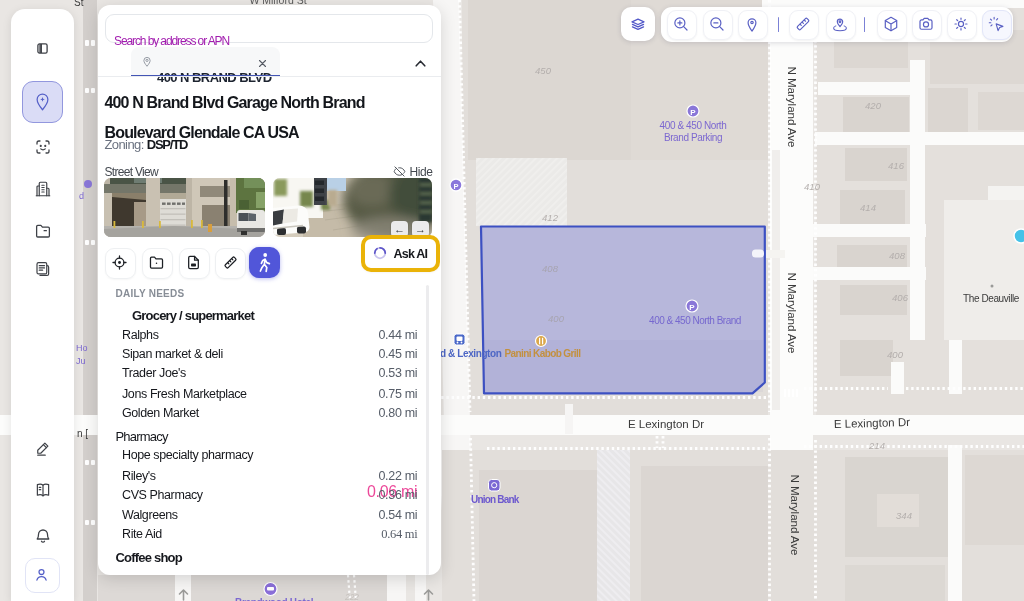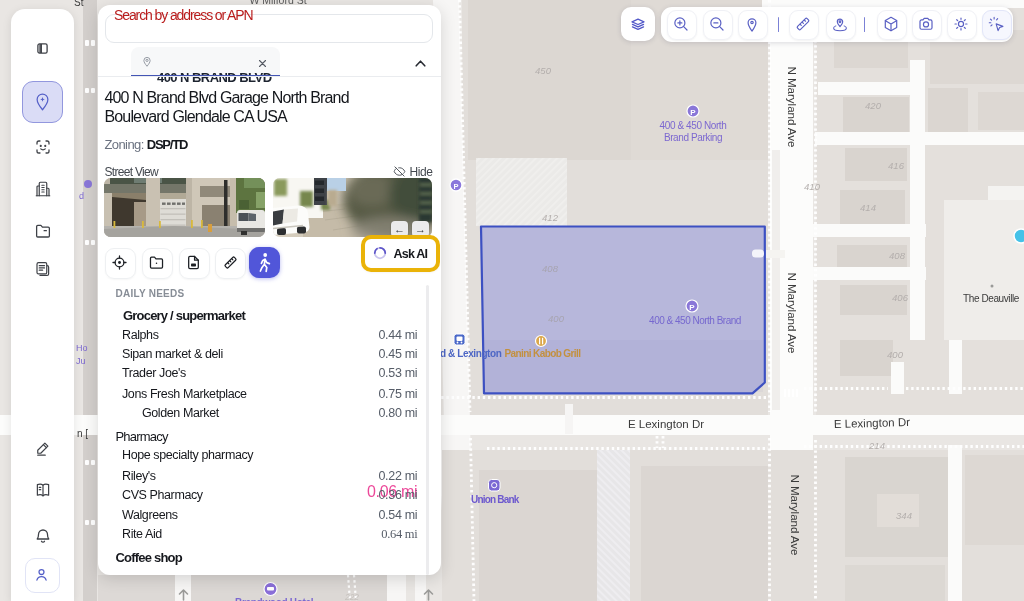--- a/index.html
+++ b/index.html
@@ -406,21 +406,21 @@
       <circle cx="12" cy="8.5" r="3.5"></circle>
       <path d="M5.5 20c.8-3.2 3.4-5 6.5-5s5.7 1.8 6.5 5"></path>
     </svg>
   </div>
 </div>
 
 <div class="abs" style="left:98px;top:5px;width:343px;height:570px;background:#fff;border-radius:12px;box-shadow:0 4px 16px rgba(0,0,0,0.14);color:#16181d;">
 
   <div class="abs" style="left:6.5px;top:9px;width:326px;height:27px;border:1px solid #e4e7eb;border-radius:9px;"></div>
 
-  <div class="abs" style="left:16px;top:2px;font-size:14px;letter-spacing:-1.1px;color:#b91c1c;">Search by address or APN</div>
+  <div class="abs" style="left:16px;top:29px;font-size:12px;letter-spacing:-1.1px;color:#a21caf;">Search by address or APN</div>
 
   <div class="abs" style="left:33px;top:42px;width:149px;height:28px;background:#f7f8f9;border-radius:8px 8px 0 0;"></div>
 
   <svg class="abs" style="left:44px;top:51px" width="10" height="11" viewBox="0 0 20 22" fill="none" stroke="#8b919b" stroke-width="1.8" stroke-linejoin="round">
     <path d="M10 20.5C5.8 15.5 3.8 12 3.8 9a6.2 6.2 0 1 1 12.4 0c0 3-2 6.5-6.2 11.5z"></path>
     <circle cx="10" cy="8.8" r="2.2"></circle>
   </svg>
 
   <div class="abs" style="left:59px;top:65px;font-size:13px;font-weight:bold;color:#1d2430;letter-spacing:-0.55px;">400 N BRAND BLVD</div>
 
@@ -429,21 +429,21 @@
   </svg>
 
   <div class="abs" style="left:33px;top:69.5px;width:149px;height:2.4px;background:#4355b4;"></div>
 
   <div class="abs" style="left:0;top:70.9px;width:343px;height:1px;background:#eaecef;"></div>
 
   <svg class="abs" style="left:317px;top:55px" width="11" height="7" viewBox="0 0 14 9" fill="none" stroke="#262a31" stroke-width="2" stroke-linecap="round" stroke-linejoin="round">
     <path d="M1.5 7.5L7 1.5l5.5 6"></path>
   </svg>
 
-  <div class="abs" style="left:6.5px;top:83.3px;width:300px;font-size:16px;font-weight:normal;line-height:19px;color:#14171c;letter-spacing:-0.85px;">400 N Brand Blvd Garage North Brand Boulevard Glendale CA USA</div>
+  <div class="abs" style="left:6.5px;top:83.3px;width:300px;font-size:16px;font-weight:bold;line-height:30px;color:#14171c;letter-spacing:-0.85px;">400 N Brand Blvd Garage North Brand Boulevard Glendale CA USA</div>
 
   <div class="abs" style="left:6.5px;top:132px;font-size:13px;letter-spacing:-0.6px;color:#6b7280;">Zoning: <span style="font-weight:bold;color:#14171c;letter-spacing:-1.2px;">DSP/TD</span></div>
 
   <div class="abs" style="left:6.5px;top:159.5px;font-size:12px;letter-spacing:-0.7px;color:#43484f;">Street View</div>
 
   <div class="abs" style="right:8.5px;top:159.5px;font-size:12px;letter-spacing:-0.4px;color:#43484f;">
     <svg style="vertical-align:-2px;margin-right:3px" width="13" height="13" viewBox="0 0 24 24" fill="none" stroke="#43484f" stroke-width="1.7" stroke-linecap="round" stroke-linejoin="round">
       <path d="M10.5 5.2A9.8 9.8 0 0 1 12 5.1c4.5 0 8.2 2.9 9.8 6.9-.5 1.2-1.2 2.3-2 3.3M6.2 6.3C4.3 7.6 2.9 9.5 2.2 12c1.6 4 5.3 6.9 9.8 6.9 1.8 0 3.5-.5 5-1.3"></path>
       <path d="M3.5 3.5l17 17"></path>
     </svg>Hide</div>
@@ -602,31 +602,31 @@
     <svg class="abs" style="left:8px;top:7px" width="14" height="14" viewBox="0 0 24 24" fill="none">
       <circle cx="12" cy="12" r="9" stroke="#c9c4ee" stroke-width="3"></circle>
       <path d="M12 3a9 9 0 0 1 9 9" stroke="#5d55c8" stroke-width="3" stroke-linecap="round"></path>
       <path d="M3 12a9 9 0 0 1 4-7.5" stroke="#5d55c8" stroke-width="3" stroke-linecap="round"></path>
     </svg>
     <div class="abs" style="left:29px;top:7.5px;font-size:12.5px;font-weight:bold;letter-spacing:-0.8px;color:#17191d;">Ask AI</div>
   </div>
 
   <div class="abs" style="left:17.5px;top:282.6px;font-size:10px;font-weight:bold;letter-spacing:0.25px;color:#878d96;">DAILY NEEDS</div>
 
-  <div class="abs" style="left:25px;top:302.9px;font-size:13px;font-weight:bold;letter-spacing:-0.8px;">Grocery / supermarket</div>
+  <div class="abs" style="left:34px;top:302.9px;font-size:13px;font-weight:bold;letter-spacing:-0.8px;">Grocery / supermarket</div>
 
   <div class="abs" style="left:24px;top:322.5px;font-size:12.5px;letter-spacing:-0.4px;">Ralphs</div>
   <div class="abs" style="right:23.7px;top:322.5px;font-size:12.5px;letter-spacing:-0.3px;color:#565d68;">0.44 mi</div>
   <div class="abs" style="left:24px;top:342.1px;font-size:12.5px;letter-spacing:-0.4px;">Sipan market &amp; deli</div>
   <div class="abs" style="right:23.7px;top:342.1px;font-size:12.5px;letter-spacing:-0.3px;color:#565d68;">0.45 mi</div>
   <div class="abs" style="left:24px;top:361.4px;font-size:12.5px;letter-spacing:-0.4px;">Trader Joe's</div>
   <div class="abs" style="right:23.7px;top:361.4px;font-size:12.5px;letter-spacing:-0.3px;color:#565d68;">0.53 mi</div>
   <div class="abs" style="left:24px;top:381.7px;font-size:12.5px;letter-spacing:-0.4px;">Jons Fresh Marketplace</div>
   <div class="abs" style="right:23.7px;top:381.7px;font-size:12.5px;letter-spacing:-0.3px;color:#565d68;">0.75 mi</div>
-  <div class="abs" style="left:24px;top:401.4px;font-size:12.5px;letter-spacing:-0.4px;margin-left:20px;">Golden Market</div>
+  <div class="abs" style="left:24px;top:401.4px;font-size:12.5px;letter-spacing:-0.4px;">Golden Market</div>
   <div class="abs" style="right:23.7px;top:401.4px;font-size:12.5px;letter-spacing:-0.3px;color:#565d68;">0.80 mi</div>
 
   <div class="abs" style="left:17.5px;top:423.6px;font-size:13px;font-weight:normal;letter-spacing:-0.8px;">Pharmacy</div>
 
   <div class="abs" style="left:24px;top:443.2px;font-size:12.5px;letter-spacing:-0.4px;">Hope specialty pharmacy</div>
   <div class="abs" style="right:23.7px;top:443.2px;font-size:16px;letter-spacing:-0.3px;color:#ec4899;margin-top:35px;">0.06 mi</div>
   <div class="abs" style="left:24px;top:463.5px;font-size:12.5px;letter-spacing:-0.4px;">Riley's</div>
   <div class="abs" style="right:23.7px;top:463.5px;font-size:12.5px;letter-spacing:-0.3px;color:#565d68;">0.22 mi</div>
   <div class="abs" style="left:24px;top:482.7px;font-size:12.5px;letter-spacing:-0.4px;">CVS Pharmacy</div>
   <div class="abs" style="right:23.7px;top:482.7px;font-size:12.5px;letter-spacing:-0.3px;color:#565d68;">0.36 mi</div>

